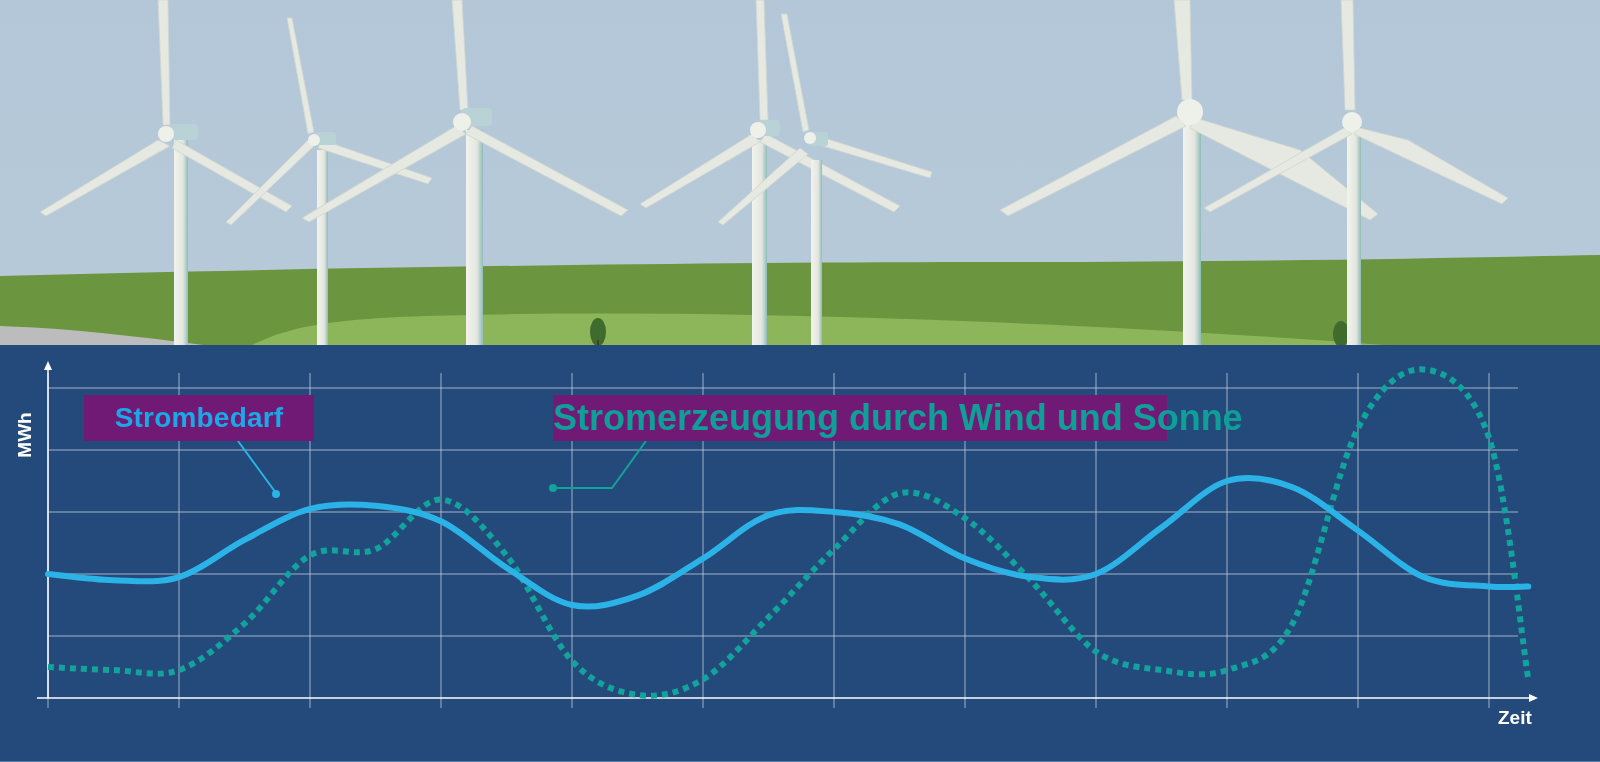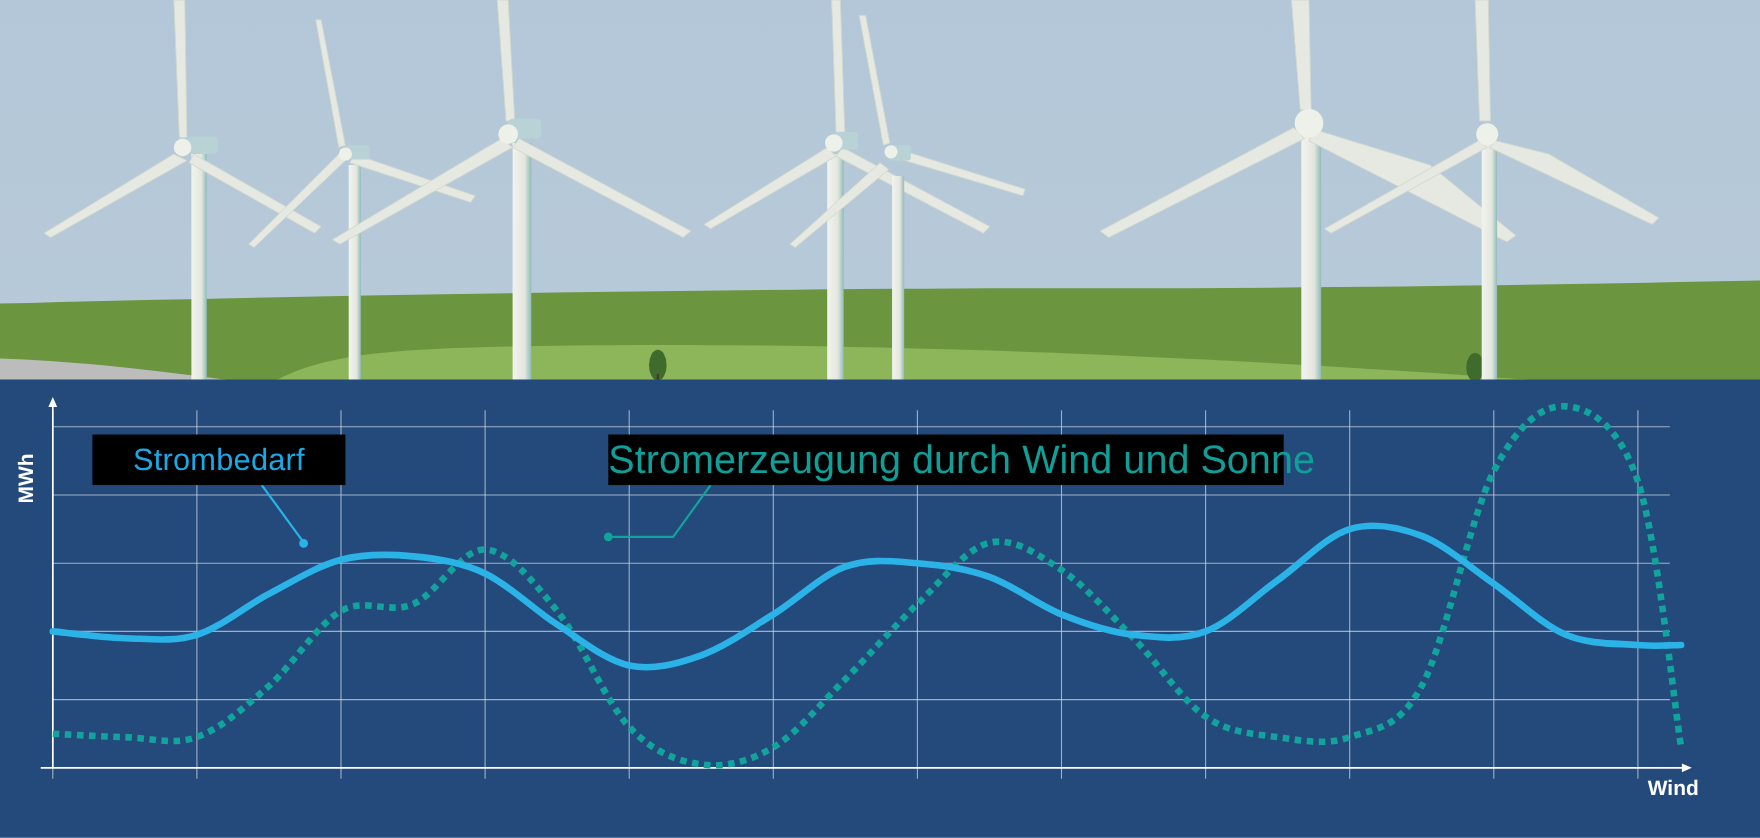--- a/index.html
+++ b/index.html
@@ -2,21 +2,21 @@
 <html><head>
 <meta charset="utf-8">
 <style>
   html, body { margin: 0; padding: 0; }
   body { width: 1600px; height: 762px; overflow: hidden; background: #ffffff; font-family: "Liberation Sans", sans-serif; }
   .stage { position: relative; width: 1600px; height: 762px; overflow: hidden; }
   .photo { position: absolute; left: 0; top: 0; width: 1600px; height: 346px; }
   .photo svg { display: block; }
   .panel { position: absolute; left: 0; top: 345px; width: 1600px; height: 416px; background: #234a7b; border-bottom: 1px solid #5a7fa8; }
   .chart-svg { position: absolute; left: 0; top: 0; }
-  .legend-box { position: absolute; background: #000000; font-weight: normal; white-space: nowrap; }
+  .legend-box { position: absolute; background: #701a75; font-weight: bold; white-space: nowrap; }
   .legend-demand { left: 84px; top: 50px; width: 230px; height: 46px; line-height: 46px; text-align: center; color: #1aa9e6; font-size: 28px; letter-spacing: 0.2px; }
   .legend-supply { left: 553px; top: 50px; width: 614px; height: 46px; line-height: 46px; text-align: center; color: #109f98; font-size: 36px; }
   .ylabel { position: absolute; left: 10px; top: 60px; width: 30px; height: 60px; color: #ffffff; font-weight: bold; font-size: 19px; }
   .ylabel span { position: absolute; left: 50%; top: 50%; transform: translate(-50%,-50%) rotate(-90deg); white-space: nowrap; }
   .xlabel { position: absolute; left: 1498px; top: 362px; color: #ffffff; font-weight: bold; font-size: 19px; }
 </style>
 </head>
 <body>
 
 <div class="stage">
@@ -153,15 +153,15 @@
       </g>
       <path id="supply-line" fill="none" stroke="#11a39c" stroke-width="6" stroke-dasharray="6 5" d="M48,322 C58.9,322.5 91.7,324.6 113.5,325.1 C135.3,325.6 157.2,332.9 179.0,325.1 C200.8,317.4 222.7,297.7 244.5,278.6 C266.3,259.5 288.2,222.8 310.0,210.4 C331.8,198.0 353.7,213.5 375.5,204.2 C397.3,194.9 419.2,153.6 441.0,154.6 C462.8,155.6 484.7,183.5 506.5,210.4 C528.3,237.3 550.2,292.6 572.0,315.8 C593.8,339.1 615.7,346.8 637.5,349.9 C659.3,353.0 681.2,347.3 703.0,334.4 C724.8,321.5 746.7,294.1 768.5,272.4 C790.3,250.7 812.2,224.9 834.0,204.2 C855.8,183.5 877.7,153.6 899.5,148.4 C921.3,143.2 943.2,158.7 965.0,173.2 C986.8,187.7 1008.7,213.0 1030.5,235.2 C1052.3,257.4 1074.2,291.5 1096.0,306.5 C1117.8,321.5 1139.7,322.0 1161.5,325.1 C1183.3,328.2 1205.2,332.9 1227.0,325.1 C1248.8,317.4 1270.7,318.9 1292.5,278.6 C1314.3,238.3 1336.2,125.7 1358.0,83.3 C1379.8,40.9 1401.7,22.9 1423.5,24.4 C1445.3,26.0 1471.5,40.9 1489.0,92.6 C1506.5,144.3 1521.8,294.1 1528.3,334.4"></path>
       <path id="demand-line" fill="none" stroke="#2bb3e8" stroke-width="6" stroke-linecap="round" d="M48,229 C58.9,230.0 91.7,234.7 113.5,235.2 C135.3,235.7 157.2,238.8 179.0,232.1 C200.8,225.4 222.7,206.3 244.5,194.9 C266.3,183.5 288.2,169.6 310.0,163.9 C331.8,158.2 353.7,158.7 375.5,160.8 C397.3,162.9 419.2,166.0 441.0,176.3 C462.8,186.6 484.7,208.8 506.5,222.8 C528.3,236.8 550.2,255.3 572.0,260.0 C593.8,264.6 615.7,258.4 637.5,250.7 C659.3,242.9 681.2,226.9 703.0,213.5 C724.8,200.1 746.7,177.8 768.5,170.1 C790.3,162.3 812.2,165.4 834.0,167.0 C855.8,168.6 877.7,171.7 899.5,179.4 C921.3,187.2 943.2,204.7 965.0,213.5 C986.8,222.3 1008.7,229.5 1030.5,232.1 C1052.3,234.7 1074.2,237.3 1096.0,229.0 C1117.8,220.7 1139.7,198.0 1161.5,182.5 C1183.3,167.0 1205.2,142.7 1227.0,136.0 C1248.8,129.3 1270.7,133.9 1292.5,142.2 C1314.3,150.5 1336.2,170.6 1358.0,185.6 C1379.8,200.6 1401.7,222.8 1423.5,232.1 C1445.3,241.4 1471.5,239.8 1489.0,241.4 C1506.5,242.9 1521.8,241.4 1528.3,241.4"></path>
     </svg>
 
     <div class="legend-box legend-demand">Strombedarf</div>
     <div class="legend-box legend-supply">Stromerzeugung durch Wind und Sonne</div>
     <div class="ylabel">
         <span>MWh</span>
       </div>
-    <div class="xlabel">Wind</div>
+    <div class="xlabel">Zeit</div>
   </div>
 </div>
 
 </body></html>

